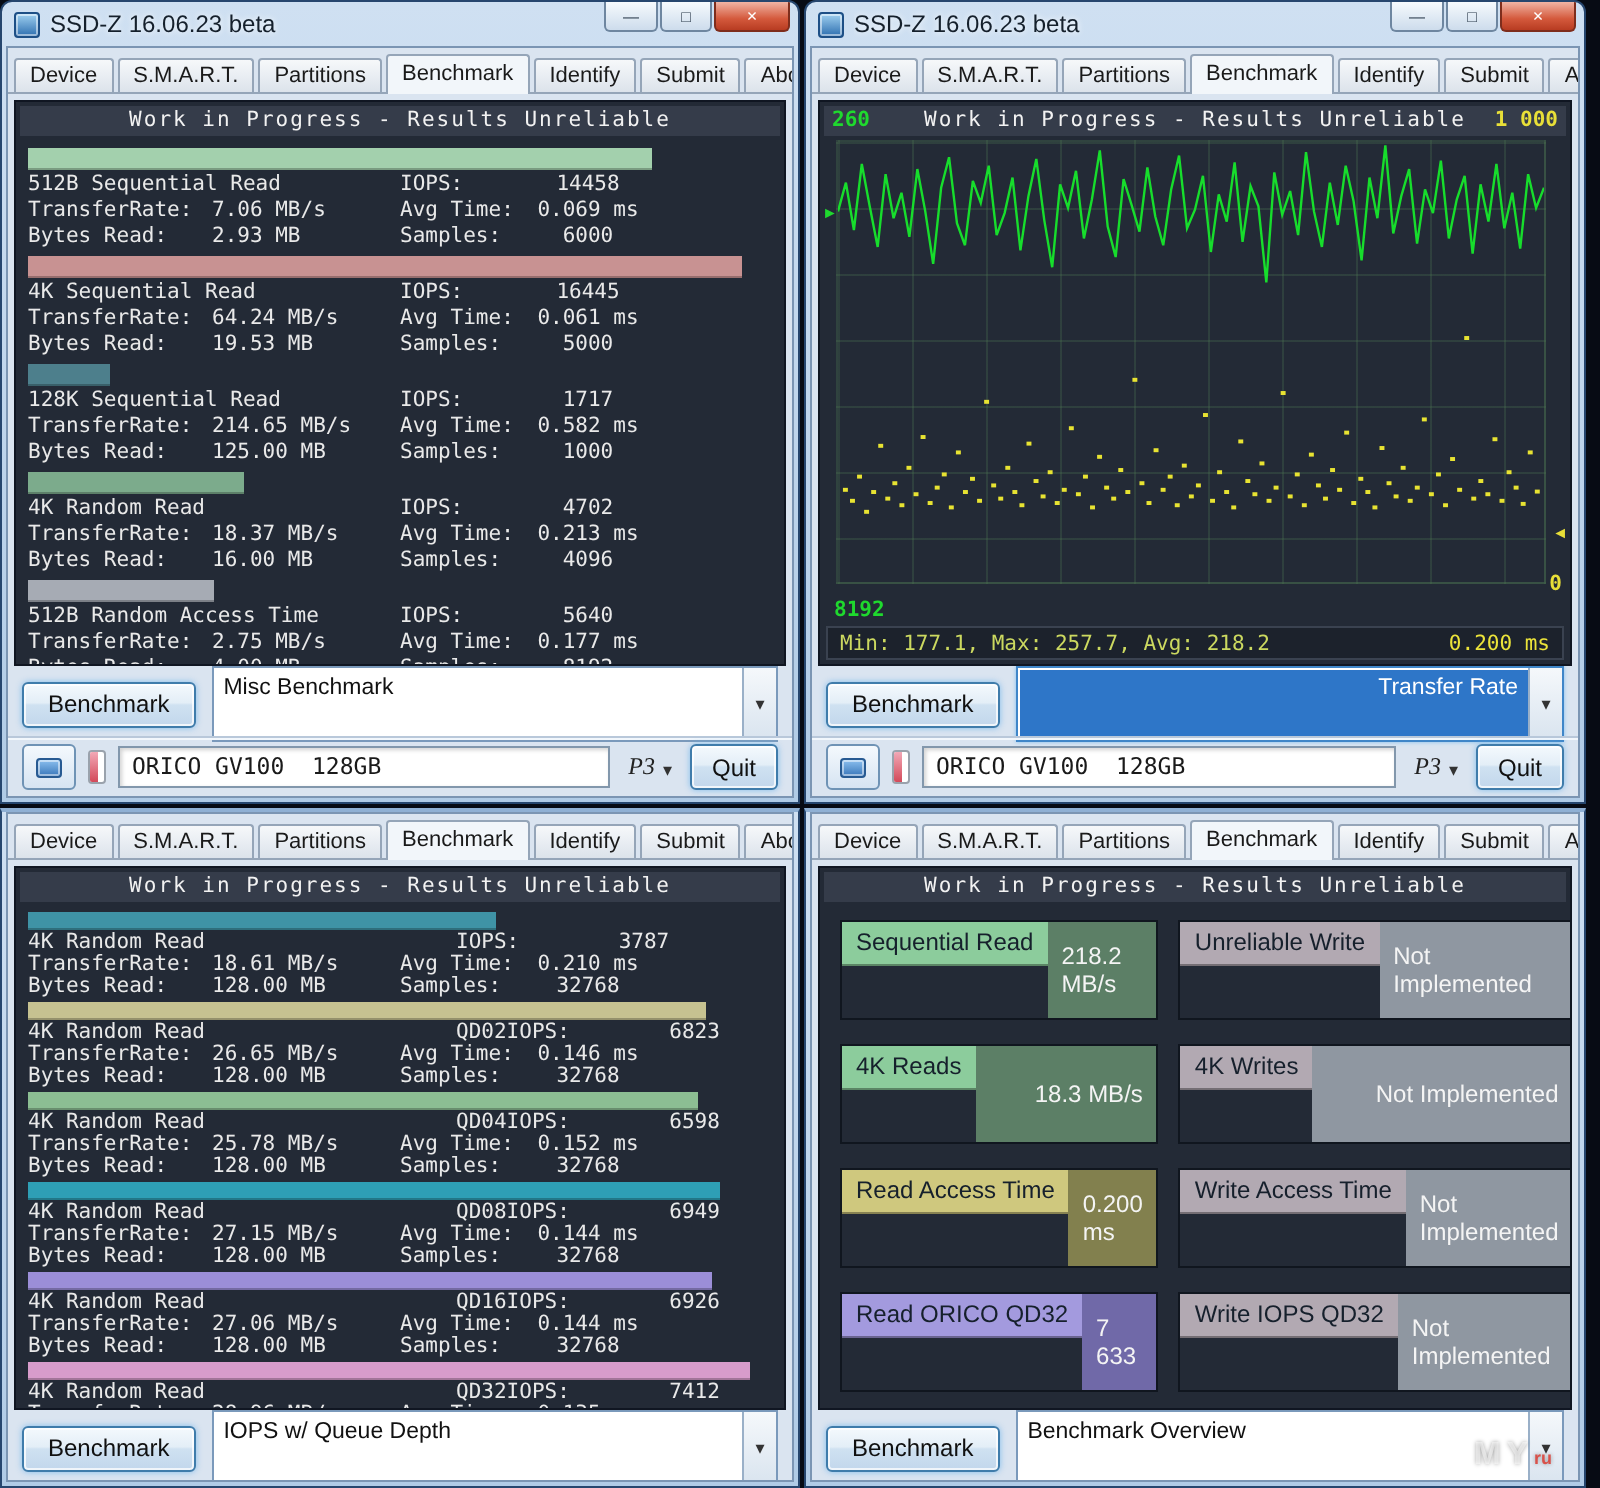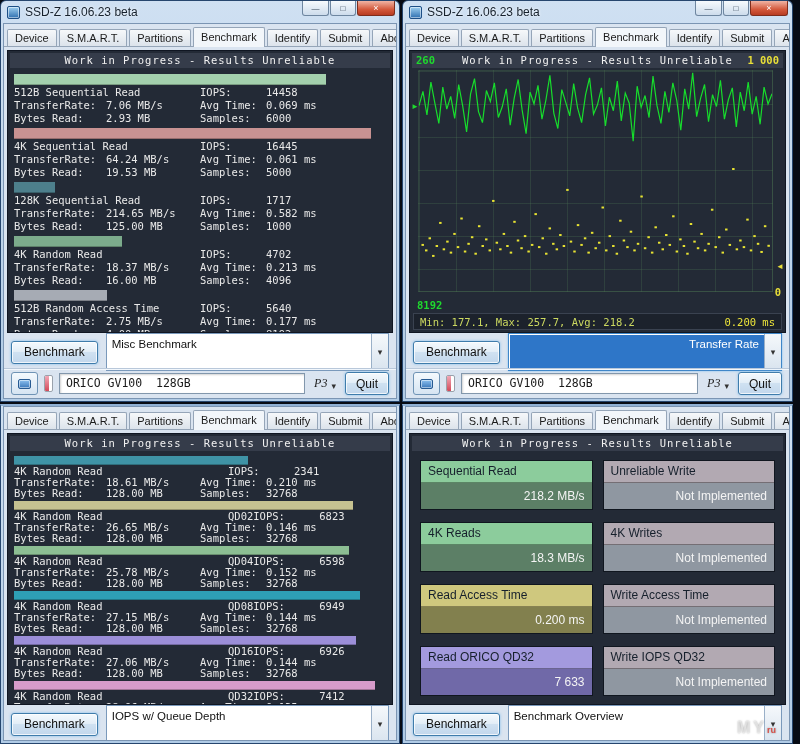--- a/index.html
+++ b/index.html
@@ -37,21 +37,21 @@
   
   .rows{padding:2px 6px 0;}
   .bench-row{padding-top:3px;}
   .bar{height:11px;margin-bottom:1px;box-shadow:inset 0 -1px rgba(0,0,0,.25);}
   .rline{display:grid;grid-template-columns:92px 88px 1fr 66px 56px;font:10.5px "DejaVu Sans Mono",monospace;line-height:13px;padding-right:64px;}
   .nm{grid-column:1/3;white-space:nowrap;}
   .qd{grid-column:3;padding-left:34px;}
   .l{grid-column:1;}
   .lv{grid-column:2;text-align:left;white-space:nowrap;}
   .rl{grid-column:4;}
-  .rv{grid-column:5;text-align:left;}
+  .rv{grid-column:5;text-align:center;}
   
   .sm .bench-row{padding-top:2px;}
   .sm .bar{height:9px;}
   .sm .rline{line-height:11px;font-size:10.5px;}
 
   
   .axlbl{position:absolute;font:bold 10.5px "DejaVu Sans Mono",monospace;z-index:3;}
   .green{color:#1fd92e;}
   .yellow{color:#e8df38;}
   .tl2{top:3px;left:6px;}
@@ -65,21 +65,21 @@
   .plot svg{position:absolute;left:0;top:0;width:100%;height:100%;}
   .marker{position:absolute;font-size:8px;line-height:8px;z-index:3;}
   .left-marker{left:1px;top:52px;}
   .right-marker{right:1px;top:212px;}
   .chart-status{position:absolute;left:3px;right:3px;bottom:2px;height:17px;background:#1c222c;border:1px solid #3a4250;display:flex;justify-content:space-between;align-items:center;padding:0 6px;font:10.5px "DejaVu Sans Mono",monospace;}
   .st-left{color:#ccd960;}
   .st-right{color:#ece43a;}
 
   
   .tiles{display:grid;grid-template-columns:1fr 1fr;gap:12px 10px;padding:8px 10px;}
-  .tile{border:1px solid #10161f;height:50px;display:flex;flex-direction:column;}
+  .tile{border:1px solid #10161f;height:50px;display:flex;flex-direction:row;}
   .tile-h{height:22px;padding:0 7px;font-size:12px;line-height:21px;color:#16202c;border-bottom:1px solid rgba(0,0,0,.35);white-space:nowrap;overflow:hidden;}
   .tile-b{flex:1;padding:0 7px;font-size:12px;color:#f4f4f4;display:flex;align-items:center;justify-content:flex-end;}
 
   
   .benchrow{flex:none;height:32px;display:flex;align-items:center;gap:8px;padding:0 7px;}
   .btn{height:23px;padding:0 12px;font:12px "Liberation Sans",sans-serif;color:#111;background:linear-gradient(#f4f9fd,#e3eef7 45%,#cfe1f1 50%,#c2d7ec);border:1px solid #3f7cab;border-radius:3px;box-shadow:0 0 3px rgba(110,180,235,.8),inset 0 0 0 1px rgba(255,255,255,.75);cursor:default;}
   .btn-sm{padding:0 10px;}
   .combo{flex:1;height:38px;background:#fff;border:1px solid #7a99bb;display:flex;align-items:stretch;font-size:11.5px;color:#111;overflow:hidden;cursor:default;}
   .combo .txt{flex:1;padding:0 5px;line-height:20px;white-space:nowrap;overflow:hidden;}
   .combo .arrow{width:17px;flex:none;border-left:1px solid #9ab0c8;background:linear-gradient(#f5f8fb,#d9e4ef);display:flex;align-items:center;justify-content:center;color:#333;}
@@ -414,21 +414,21 @@
     <div class="tabpage">
       <div class="content sm">
         <div class="wip">Work in Progress - Results Unreliable</div>
         <div class="rows">
           <div class="bench-row">
             <div class="bar" style="width: 63%; background: rgb(63, 147, 166);"></div>
             <div class="rline">
                 <span class="nm">4K Random Read</span>
                 <span class="qd"></span>
                 <span class="rl">IOPS:</span>
-                <span class="rv">2341</span>
+                <span class="rv">3787</span>
               </div>
             <div class="rline">
                 <span class="l">TransferRate:</span>
                 <span class="lv">18.61 MB/s</span>
                 <span class="rl">Avg Time:</span>
                 <span class="rv">0.210 ms</span>
               </div>
             <div class="rline">
                 <span class="l">Bytes Read:</span>
                 <span class="lv">128.00 MB</span>

